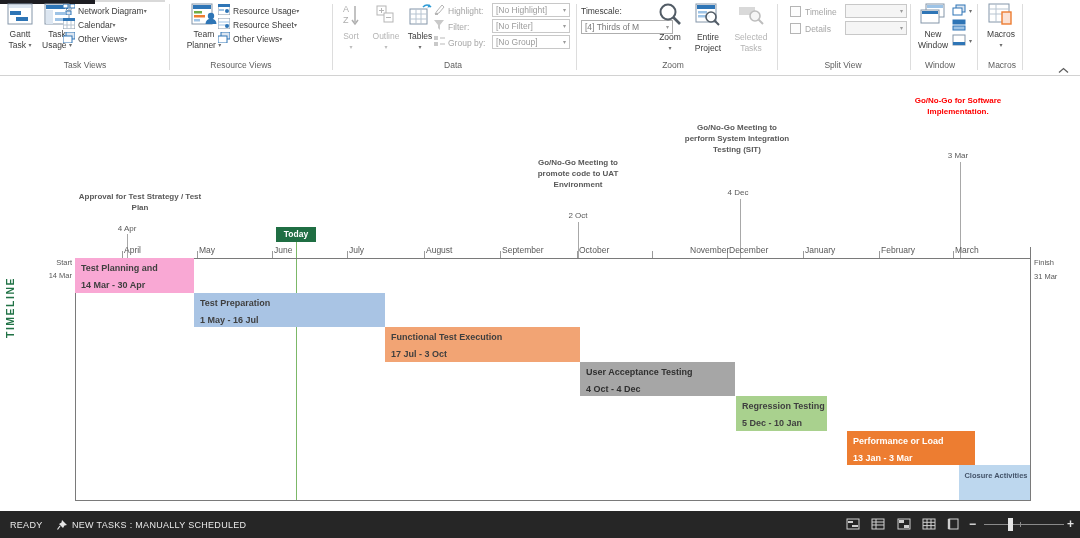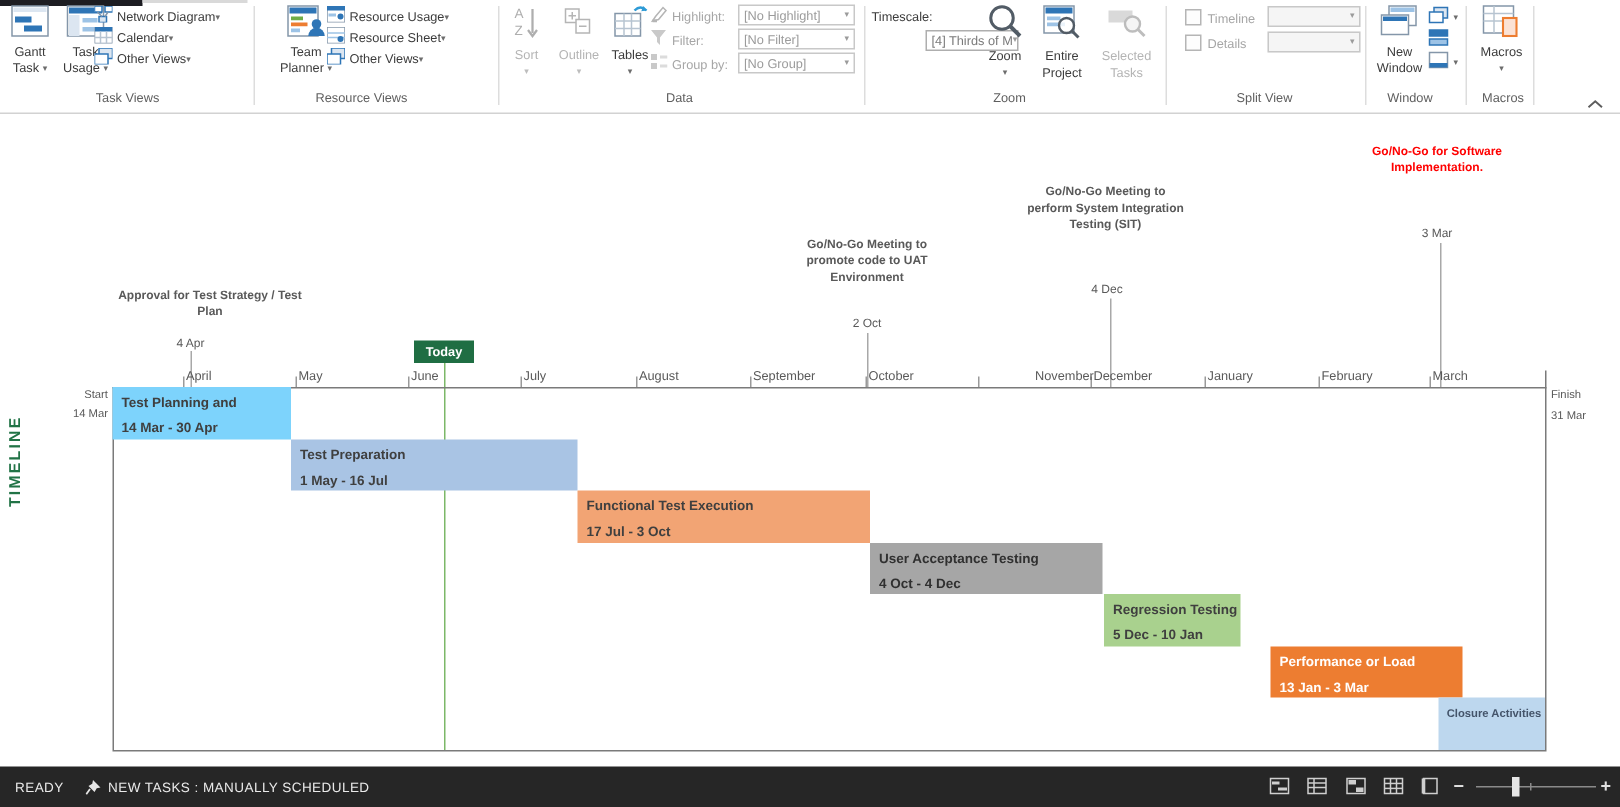--- a/index.html
+++ b/index.html
@@ -258,21 +258,21 @@
     <div class="ddbox" style="left:492px;top:35px;width:78px;">
       <span>[No Group]</span>
         <span class="caret">▾</span>
     </div>
     <div class="glabel" style="left:418px;width:70px;">Data</div>
     <div class="sep" style="left:576px;"></div>
 
     <div class="srow" style="left:581px;top:4px;">
       <span>Timescale:</span>
     </div>
-    <div class="ddbox" style="left:581px;top:20px;width:62px;color:#7a7a7a;border-color:#aeaeae;margin-left:36px;">
+    <div class="ddbox" style="left:581px;top:20px;width:92px;color:#7a7a7a;border-color:#aeaeae;">
       <span>[4] Thirds of M</span>
         <span class="caret">▾</span>
     </div>
     <div class="bigbtn" style="left:652px;top:2px;width:36px;">
       <span class="icn">
         <svg width="26" height="26">
             <circle cx="11" cy="10" r="7.5" fill="none" stroke="#525c66" stroke-width="2"></circle>
             <line x1="16.5" y1="15.5" x2="23" y2="22" stroke="#525c66" stroke-width="2.6"></line>
           </svg>
       </span>
@@ -438,21 +438,21 @@
   <div class="month" style="left:729px;">December</div>
   <div class="month" style="left:805px;">January</div>
   <div class="month" style="left:881px;">February</div>
   <div class="month" style="left:955px;">March</div>
 
   <div class="edge-label" style="left:38px;top:258px;width:34px;text-align:right;">Start</div>
   <div class="edge-label" style="left:38px;top:271px;width:34px;text-align:right;">14 Mar</div>
   <div class="edge-label" style="left:1034px;top:258px;">Finish</div>
   <div class="edge-label" style="left:1034px;top:272px;">31 Mar</div>
 
-  <div class="bar" style="left: 75px; top: 258px; width: 119px; height: 35px; background: #7dd3fc; color: rgb(63, 63, 63);">
+  <div class="bar" style="left: 75px; top: 258px; width: 119px; height: 35px; background: #f9a8d4; color: rgb(63, 63, 63);">
     <span class="bname">Test Planning and</span>
     <span class="bdates">14 Mar - 30 Apr</span>
   </div>
   <div class="bar" style="left: 194px; top: 293px; width: 191px; height: 34px; background: rgb(169, 196, 228); color: rgb(63, 63, 63);">
     <span class="bname">Test Preparation</span>
     <span class="bdates">1 May - 16 Jul</span>
   </div>
   <div class="bar" style="left: 385px; top: 327px; width: 195px; height: 35px; background: rgb(242, 164, 116); color: rgb(63, 63, 63);">
     <span class="bname">Functional Test Execution</span>
     <span class="bdates">17 Jul - 3 Oct</span>

